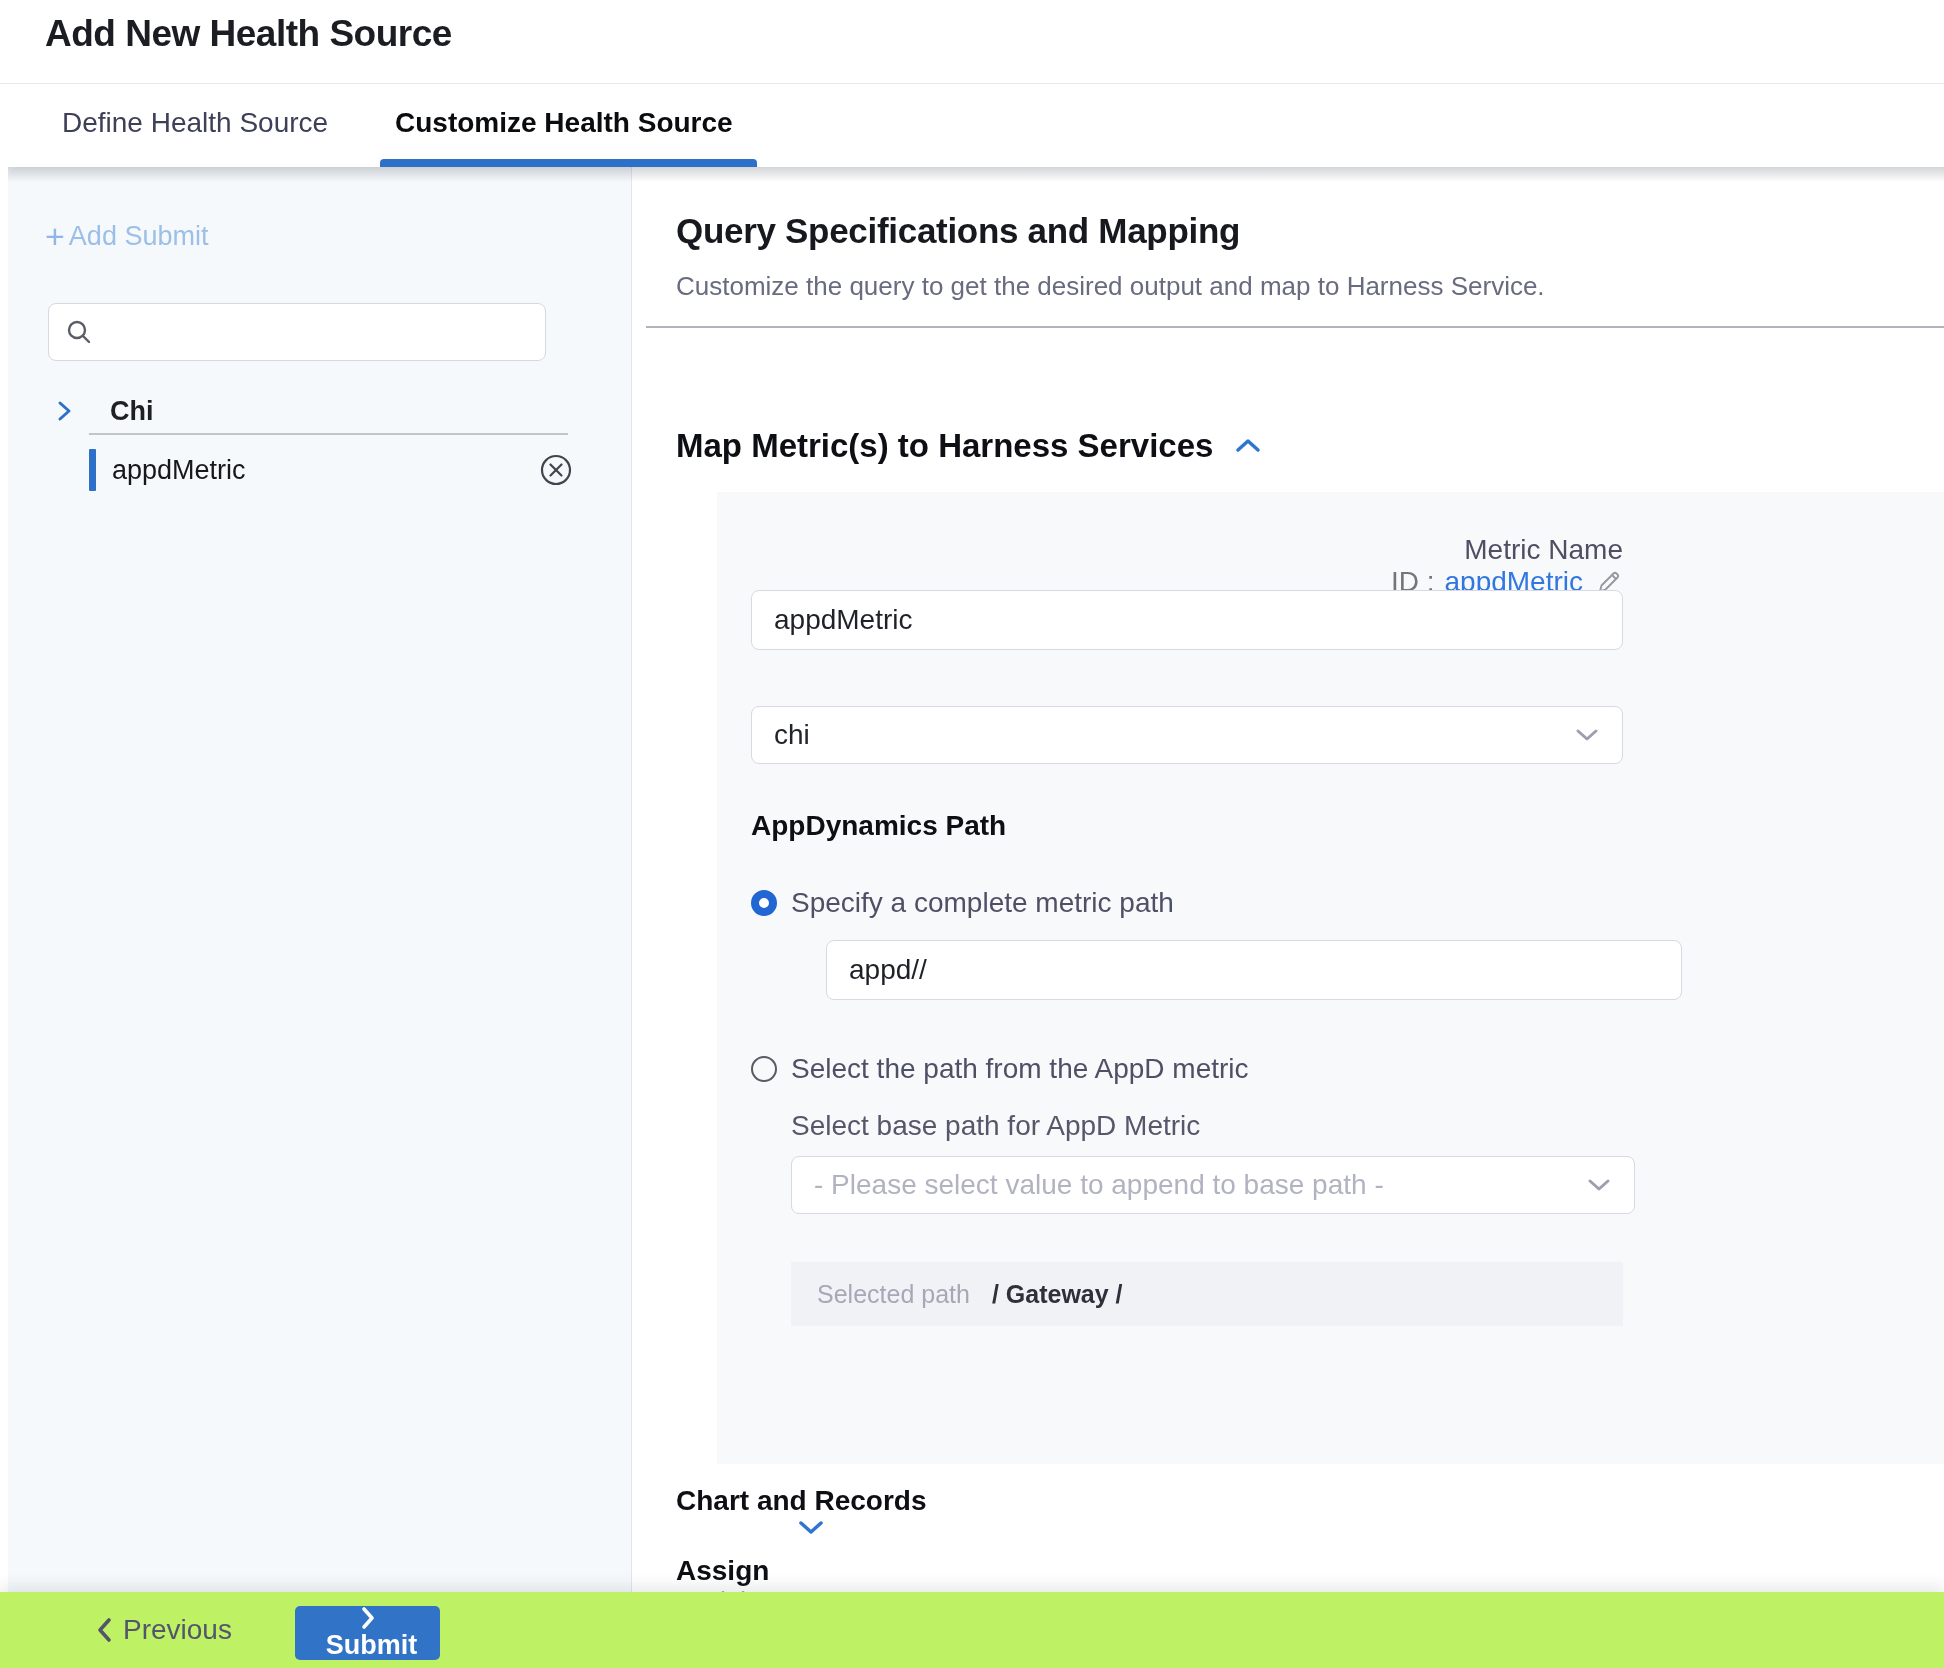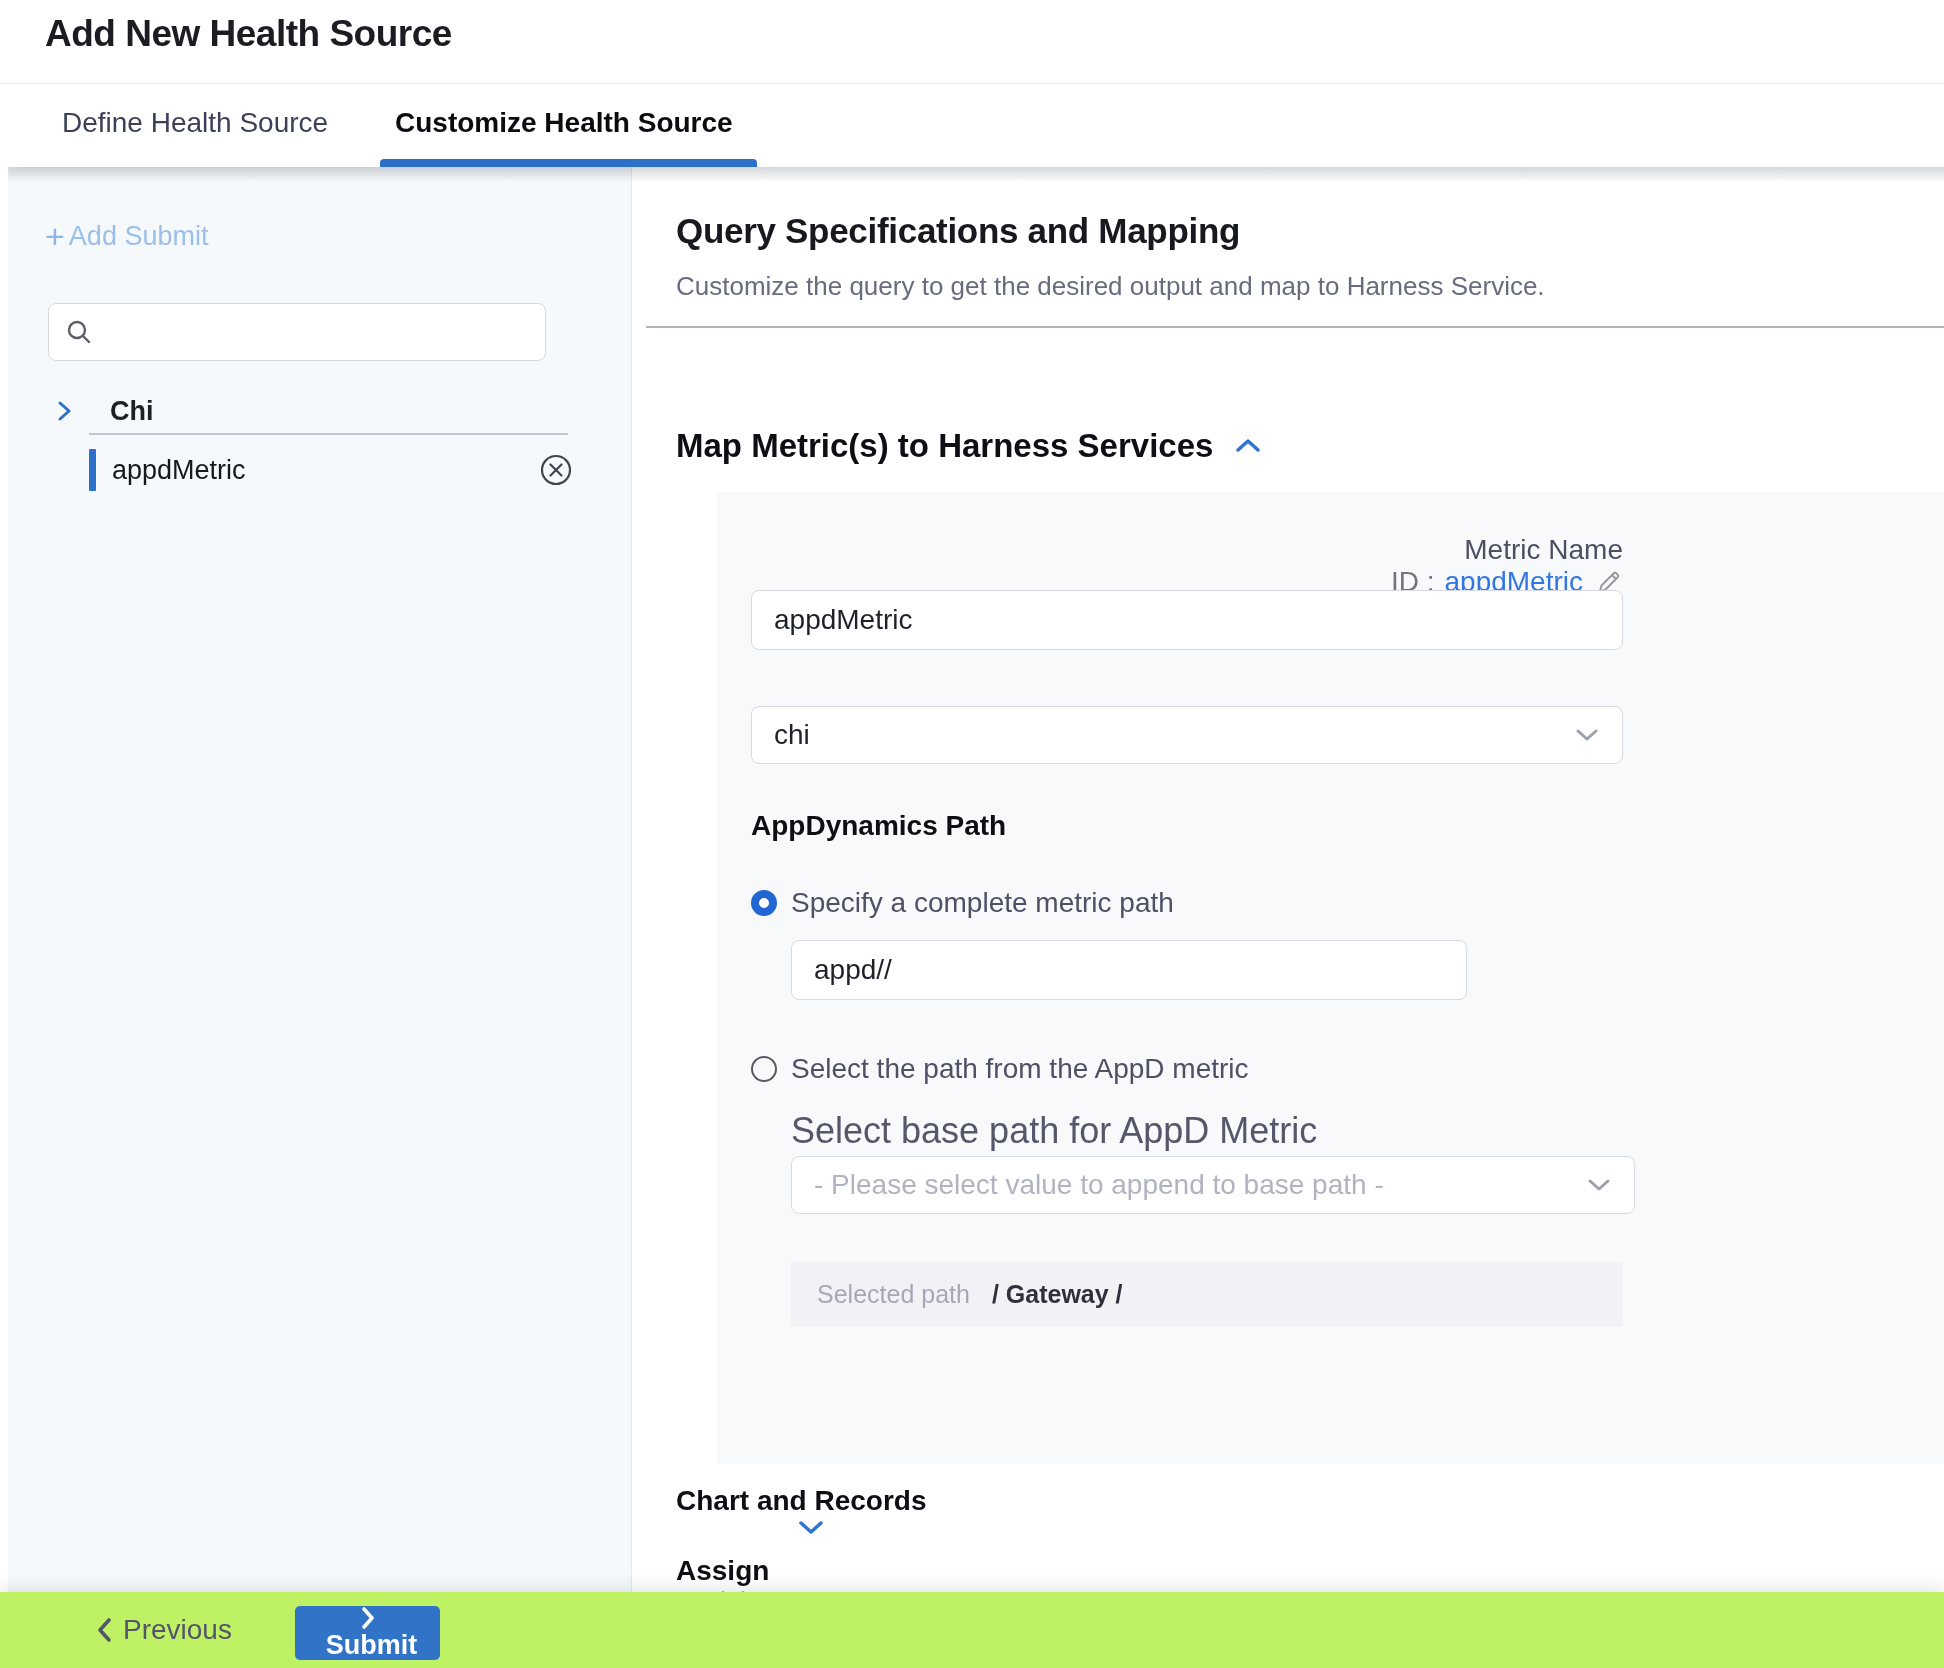--- a/index.html
+++ b/index.html
@@ -75,23 +75,23 @@
     display:flex; align-items:center; justify-content:space-between; padding:0 22px; cursor:pointer;
     margin-bottom:46px; }
   .selectbox .selval { font-size:28px; color:#22242b; }
   .path-title { font-size:28px; font-weight:700; color:#0e0f14; height:36px; margin-bottom:42px; }
   .radio-row { display:flex; align-items:center; height:30px; margin-bottom:22px; cursor:pointer; }
   .radio { width:26px; height:26px; border-radius:50%; flex:0 0 auto; }
   .radio.on { border:8px solid #2166d2; background:#fff; }
   .radio.off { border:2.5px solid #585a64; background:transparent; }
   .radio-label { margin-left:14px; font-size:28px; color:#4e5065; }
   .indent { margin-left:40px; }
-  .path-input { width:676px; margin-bottom:54px; }
+  .path-input { width:856px; margin-bottom:54px;margin-left:35px; }
   .radio2 { margin-bottom:26px; }
-  .base-label { font-size:36px; color:#55576a; height:34px; margin-bottom:12px; }
+  .base-label { font-size:28px; color:#55576a; height:34px; margin-bottom:12px; }
   .base-select { width:844px; margin-bottom:48px; }
   .placeholder { font-size:28px; color:#b1b3c0; }
   .strip { width:832px; height:64px; background:#f1f2f6; display:flex; align-items:center;
     padding-left:26px; }
   .strip .slabel { font-size:25px; color:#a6a8b8; font-weight:500; margin-right:22px; }
   .strip .sval { font-size:25px; color:#2e303c; font-weight:600; }
 
   .collapse-head { position:absolute; left:43px; display:flex; align-items:center; cursor:pointer;flex-direction:column; }
   .collapse-head .ctitle { font-size:28px; font-weight:700; color:#0e0f14; }
   .collapse-head .cchev { margin-left:20px; display:flex; }

